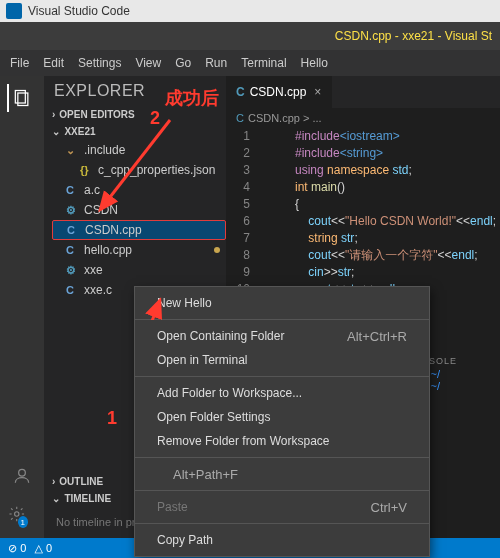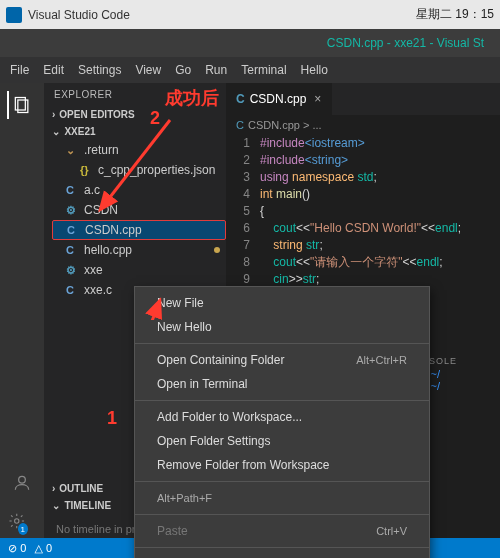--- a/index.html
+++ b/index.html
@@ -1,36 +1,36 @@
 <!DOCTYPE html>
 <html><head>
 <meta charset="utf-8">
 <style>
 * { margin: 0; padding: 0; box-sizing: border-box; font-family: "Segoe UI", sans-serif; }
 body { width: 500px; height: 558px; background: #1e1e1e; color: #ccc; overflow: hidden; position: relative; font-size: 12px; }
 
-.titlebar-top { height: 29px; background: #e8e8e8; display: flex; align-items: center; color: #333; }
+.titlebar-top { height: 22px; background: #e8e8e8; display: flex; align-items: center; color: #333; }
 .titlebar-top .vs-icon { width: 16px; height: 16px; margin: 0 6px; background: #0065a9; border-radius: 2px; }
 .titlebar-top .label { font-size: 12px; }
 .titlebar-top .spacer { flex: 1; }
 .titlebar-top .clock { font-size: 12px; margin-right: 6px; color: #222; }
 
-.titlebar { height: 28px; background: #3c3c3c; display: flex; align-items: center; justify-content: flex-end; padding: 0 16px; color: #14b8a6; font-size: 12px; }
+.titlebar { height: 28px; background: #3c3c3c; display: flex; align-items: center; justify-content: flex-end; padding: 0 8px; color: #fde047; font-size: 12px; }
 .menubar { height: 26px; background: #323233; display: flex; align-items: center; padding-left: 10px; color: #ccc; font-size: 12px; }
 .menubar span { margin-right: 14px; }
 
 .main { display: flex; height: calc(100% - 96px); }
 .activitybar { width: 44px; background: #333; display: flex; flex-direction: column; align-items: center; padding-top: 8px; }
 .activitybar .ab-item { width: 28px; height: 28px; margin-bottom: 10px; display: flex; align-items: center; justify-content: center; color: #888; }
 .activitybar .ab-item.active { color: #fff; border-left: 2px solid #fff; margin-left: -2px; }
 .activitybar .ab-bottom { margin-top: auto; margin-bottom: 10px; }
 .badge { width: 12px; height: 12px; background: #007acc; border-radius: 50%; font-size: 8px; color: #fff; display: flex; align-items: center; justify-content: center; position: relative; top: 8px; left: -8px; }
 
 .sidebar { width: 182px; background: #252526; display: flex; flex-direction: column; }
-.sidebar-title { padding: 6px 10px; font-size: 10px; letter-spacing: 0.5px; color: #bbb; }
+.sidebar-title { padding: 6px 10px; font-size: 16px; letter-spacing: 0.5px; color: #bbb; }
 .section-hdr { padding: 3px 8px; display: flex; align-items: center; font-size: 10px; font-weight: 600; }
 .section-hdr .chev { margin-right: 4px; }
 .tree { padding-left: 8px; }
 .tree-row { height: 20px; display: flex; align-items: center; padding-left: 14px; font-size: 12px; color: #ccc; position: relative; }
 .tree-row.indent { padding-left: 28px; }
 .tree-row .icon { width: 14px; margin-right: 4px; color: #6ba4d8; font-weight: bold; font-size: 11px; }
 .tree-row.sel { background: #094771; border: 1px solid #e03c3c; border-radius: 2px; }
 .tree-row.folder .icon { color: #c09553; }
 .tree-row.json .icon { color: #c9b93b; }
 .tree-row .cfg { color: #519aba; }
@@ -41,61 +41,60 @@
 .editor { flex: 1; background: #1e1e1e; display: flex; flex-direction: column; min-width: 0; }
 .tabbar { height: 32px; background: #252526; display: flex; align-items: stretch; }
 .tab { display: flex; align-items: center; padding: 0 10px; background: #1e1e1e; color: #fff; border-right: 1px solid #1e1e1e; font-size: 12px; }
 .tab .ci { color: #519aba; margin-right: 5px; font-weight: bold; }
 .tab .x { margin-left: 8px; color: #aaa; }
 .breadcrumb { height: 20px; display: flex; align-items: center; padding-left: 10px; color: #999; font-size: 11px; }
 .breadcrumb .ci { color: #519aba; margin-right: 4px; }
 .code { display: flex; font-family: Consolas, monospace; font-size: 12px; }
 .gutter { width: 34px; text-align: right; color: #858585; padding-right: 10px; }
 .gutter div { height: 17px; line-height: 17px; }
-.lines { flex: 1; }
+.lines { flex: 1; margin-left: 35px; }
 .lines div { height: 17px; line-height: 17px; white-space: pre; }
 .kw { color: #c586c0; }
 .inc { color: #569cd6; }
 .ty { color: #fdba74; }
 .str { color: #ce9178; }
-.id { color: #14b8a6; }
+.id { color: #7dd3fc; }
 .op { color: #d4d4d4; }
 .fn { color: #dcdcaa; }
 .pl { color: #d4d4d4; }
 
 .panel-right { position: absolute; right: 0; top: 354px; width: 100px; background: #1e1e1e; font-family: Consolas, monospace; font-size: 11px; }
 .panel-right .phdr { color: #888; letter-spacing: 1px; font-size: 9px; padding: 2px 6px; }
 .panel-right .pline { padding: 0 6px; }
 .panel-right .green { color: #4ec94e; }
 .panel-right .blue { color: #3794ff; }
 
 .statusbar { position: absolute; bottom: 0; left: 0; right: 0; height: 20px; background: #007acc; color: #fff; display: flex; align-items: center; padding: 0 8px; font-size: 11px; }
 .statusbar .si { margin-right: 8px; }
 
 .context-menu { position: absolute; left: 134px; top: 286px; width: 296px; background: #3c3c3c; border: 1px solid #555; box-shadow: 2px 4px 10px rgba(0,0,0,0.5); z-index: 50; padding: 4px 0; }
 .ctx-row { height: 24px; display: flex; align-items: center; padding: 0 22px; color: #ddd; font-size: 12px; justify-content: space-between; }
 .ctx-row.disabled { color: #777; }
 .ctx-sep { height: 1px; background: #555; margin: 4px 0; }
-.ctx-row .kb { color: #aaa; font-size: 11px; }
+.ctx-row .kb { color: #aaa; font-size: 13px; margin-left: 16px; }
 
 .anno { position: absolute; color: #ff3b2f; font-size: 18px; font-weight: 600; z-index: 60; pointer-events: none; }
 .anno.a1 { left: 165px; top: 86px; }
 .anno.n2 { left: 150px; top: 108px; }
 .anno.n1 { left: 107px; top: 408px; }
 .arrow1 { position: absolute; z-index: 55; pointer-events: none; }
 
 </style>
 </head>
 <body>
 
 <div class="titlebar-top">
   <div class="vs-icon"></div>
   <span class="label">Visual Studio Code</span>
   <div class="spacer"></div>
-  <span class="clock">星期二  19：15</span>
 </div>
 
 <div class="titlebar">
   <span>CSDN.cpp - xxe21 - Visual St</span>
 </div>
 
 <div class="menubar">
   <span>File</span>
   <span>Edit</span>
   <span>Settings</span>
@@ -135,21 +134,21 @@
         <span class="chev">›</span>
         <span>OPEN EDITORS</span>
       </div>
     <div class="section-hdr">
         <span class="chev">⌄</span>
         <span>XXE21</span>
       </div>
     <div class="tree">
       <div class="tree-row folder">
           <span class="icon">⌄</span>
-          <span>.return</span>
+          <span>.include</span>
         </div>
       <div class="tree-row indent json">
           <span class="icon">{}</span>
           <span>c_cpp_properties.json</span>
         </div>
       <div class="tree-row">
           <span class="icon">C</span>
           <span>a.c</span>
         </div>
       <div class="tree-row">
@@ -230,23 +229,20 @@
 </div>
 
 <div class="panel-right">
   <div class="phdr">CONSOLE</div>
   <div class="pline"><span class="green">n</span><span class="blue">ne: ~/</span></div>
   <div class="pline"><span class="green">n</span><span class="blue">ne: ~/</span></div>
 </div>
 
 <div class="context-menu" id="ctx">
     <div class="ctx-row">
-      <span>New File</span>
-    </div>
-    <div class="ctx-row">
       <span>New Hello</span>
     </div>
     <div class="ctx-sep"></div>
     <div class="ctx-row">
       <span>Open Containing Folder</span>
       <span class="kb">Alt+Ctrl+R</span>
     </div>
     <div class="ctx-row">
       <span>Open in Terminal</span>
     </div>

